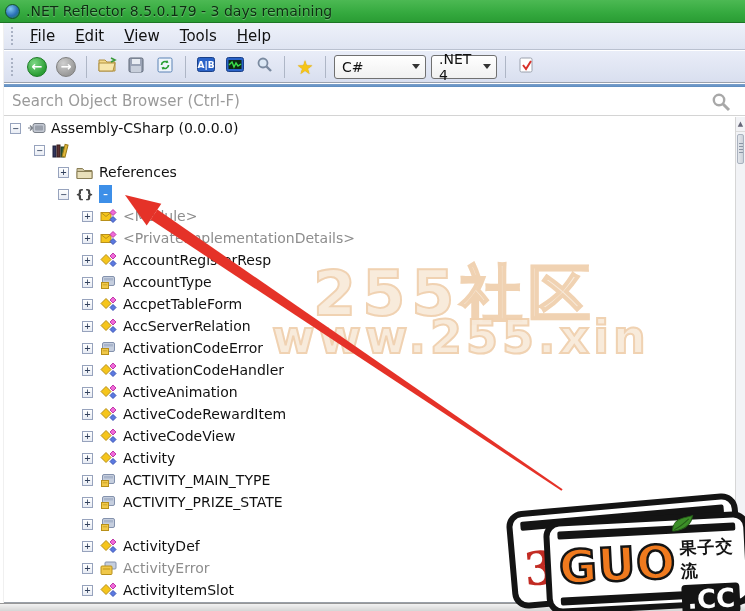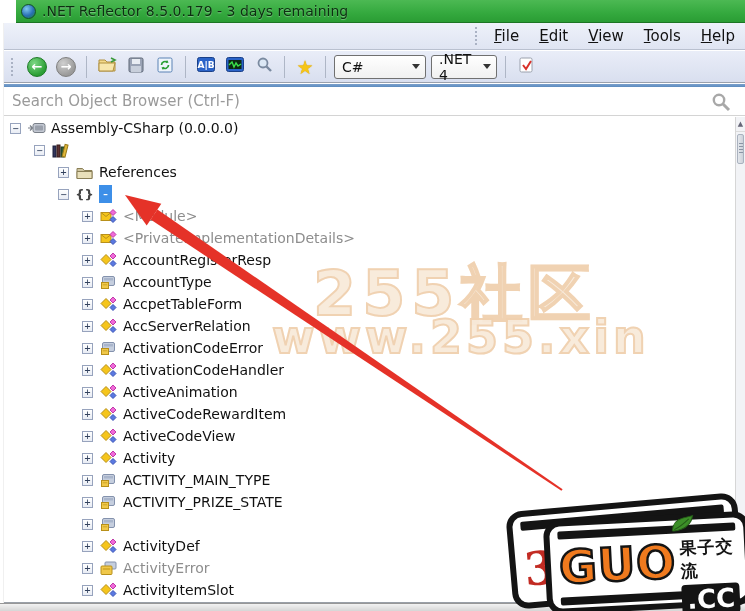--- a/index.html
+++ b/index.html
@@ -3,21 +3,21 @@
 <meta charset="utf-8">
 <style>
   * { margin:0; padding:0; box-sizing:border-box; }
   html,body { background:#888; }
   #window {
     position:relative; width:745px; height:611px; overflow:hidden;
     background:#fff; font-family:"DejaVu Sans","Liberation Sans",sans-serif;
   }
   
   .titlebar {
-    position:absolute; left:16px; top:0; right:0; height:23px;
+    position:absolute; left:0; top:0; right:0; height:23px;
     background:linear-gradient(#4cb953,#34a93e 60%,#2a9c34);
     border-bottom:1px solid #1c7524;
     display:flex; align-items:center; padding-left:5px;
   }
   .titlebar .appicon {
     width:15px; height:15px; border-radius:50%;
     background:radial-gradient(circle at 35% 30%, #7ec8ef 0%, #2a6fb5 55%, #1c8a3a 100%);
     border:1px solid #14502a; margin-right:6px; flex:0 0 auto;
   }
   .titlebar .title { font-size:14px; color:#0e2f12; text-shadow:0 1px 1px rgba(255,255,255,.35); white-space:nowrap; }
@@ -30,21 +30,21 @@
   }
   .frame-bottom {
     position:absolute; left:0; bottom:0; right:0; height:8px;
     background:linear-gradient(#f2f2f2,#d6d6d6); border-top:1px solid #979797; z-index:5;
   }
   
   .menubar {
     position:absolute; left:4px; top:23px; right:0; height:27px;
     background:linear-gradient(#eef1fa,#dfe4f2);
     border-bottom:1px solid #b9c0cf;
-    display:flex; align-items:center; padding-left:6px;justify-content:flex-end;
+    display:flex; align-items:center; padding-left:6px;
   }
   .grip {
     width:4px; height:18px; margin-right:6px;
     background-image:repeating-linear-gradient(#aab2c4 0 2px, transparent 2px 4px);
     background-size:2px 100%; background-repeat:no-repeat; background-position:1px 0;
   }
   .menu-item { font-size:15px; color:#111; padding:2px 10px; cursor:default; }
   .menu-item u { text-decoration:underline; }
   .toolbar {
     position:absolute; left:4px; top:51px; right:0; height:32px;

